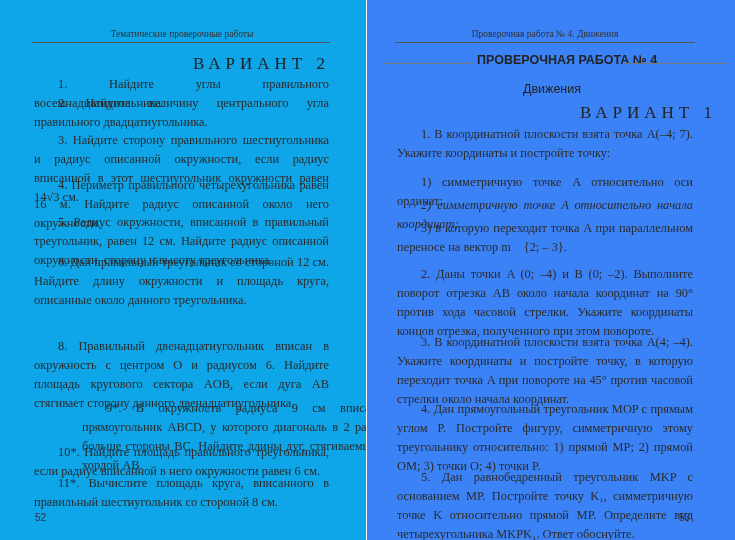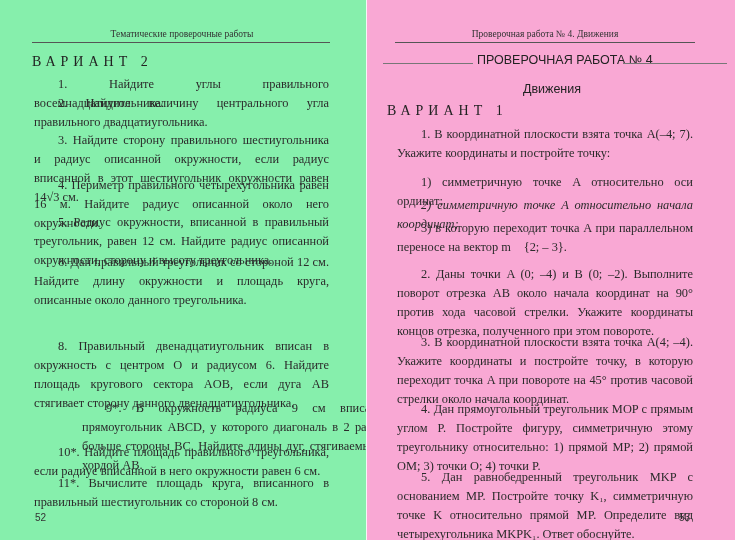--- a/index.html
+++ b/index.html
@@ -1,33 +1,33 @@
 <!DOCTYPE html>
 <html><head>
 <meta charset="utf-8">
 <style>
   html, body { margin:0; padding:0; }
   body { width:735px; height:540px; background:#ffffff; position:relative; overflow:hidden;
          font-family:"DejaVu Serif", serif; color:#2a2a2a; }
-  .page { position:absolute; top:0; height:540px; background:#86efac; }
+  .page { position:absolute; top:0; height:540px; background:#0ea5e9; }
   .page.left { left:0; width:367px; }
-  .page.right { left:367px; width:368px; background:#f9a8d4; }
+  .page.right { left:367px; width:368px; background:#3b82f6; }
   .spine { position:absolute; left:366px; top:0; width:2px; height:540px; background:linear-gradient(90deg,#f3f3f3,#fbfbfb); }
 
   .running-head { position:absolute; font-size:9.5px; color:#333; text-align:center; font-family:"Liberation Serif", serif; }
   .rule { position:absolute; height:1px; background:#555; }
 
-  .variant-title { position:absolute; font-family:"Liberation Serif", serif; font-size:14px; letter-spacing:5px; color:#222; text-align:left; }
+  .variant-title { position:absolute; font-family:"Liberation Serif", serif; font-size:17px; letter-spacing:5px; color:#222; text-align:right; }
 
   .task { position:absolute; font-family:"Liberation Serif", serif; font-size:12.4px; line-height:19px; color:#2b2b2b; text-align:justify; }
   .task .ind { display:inline-block; width:24px; }
 
   .page-num { position:absolute; font-family:"Liberation Sans", sans-serif; font-size:10px; color:#333; }
 
-  .work-title { position:absolute; font-family:"Liberation Sans", sans-serif; font-weight:normal; font-size:12.5px; color:#222; white-space:nowrap; }
+  .work-title { position:absolute; font-family:"Liberation Sans", sans-serif; font-weight:bold; font-size:12.5px; color:#222; white-space:nowrap; }
   .work-sub { position:absolute; font-family:"Liberation Sans", sans-serif; font-size:12.5px; color:#222; text-align:center; }
 </style>
 </head>
 <body>
 
 <div class="page left">
   <div class="running-head" style="left:32px; top:29px; width:300px;">Тематические проверочные работы</div>
   <div class="rule" style="left:32px; top:42px; width:298px;"></div>
 
   <div class="variant-title" style="left:32px; top:54px; width:298px;">ВАРИАНТ 2</div>

